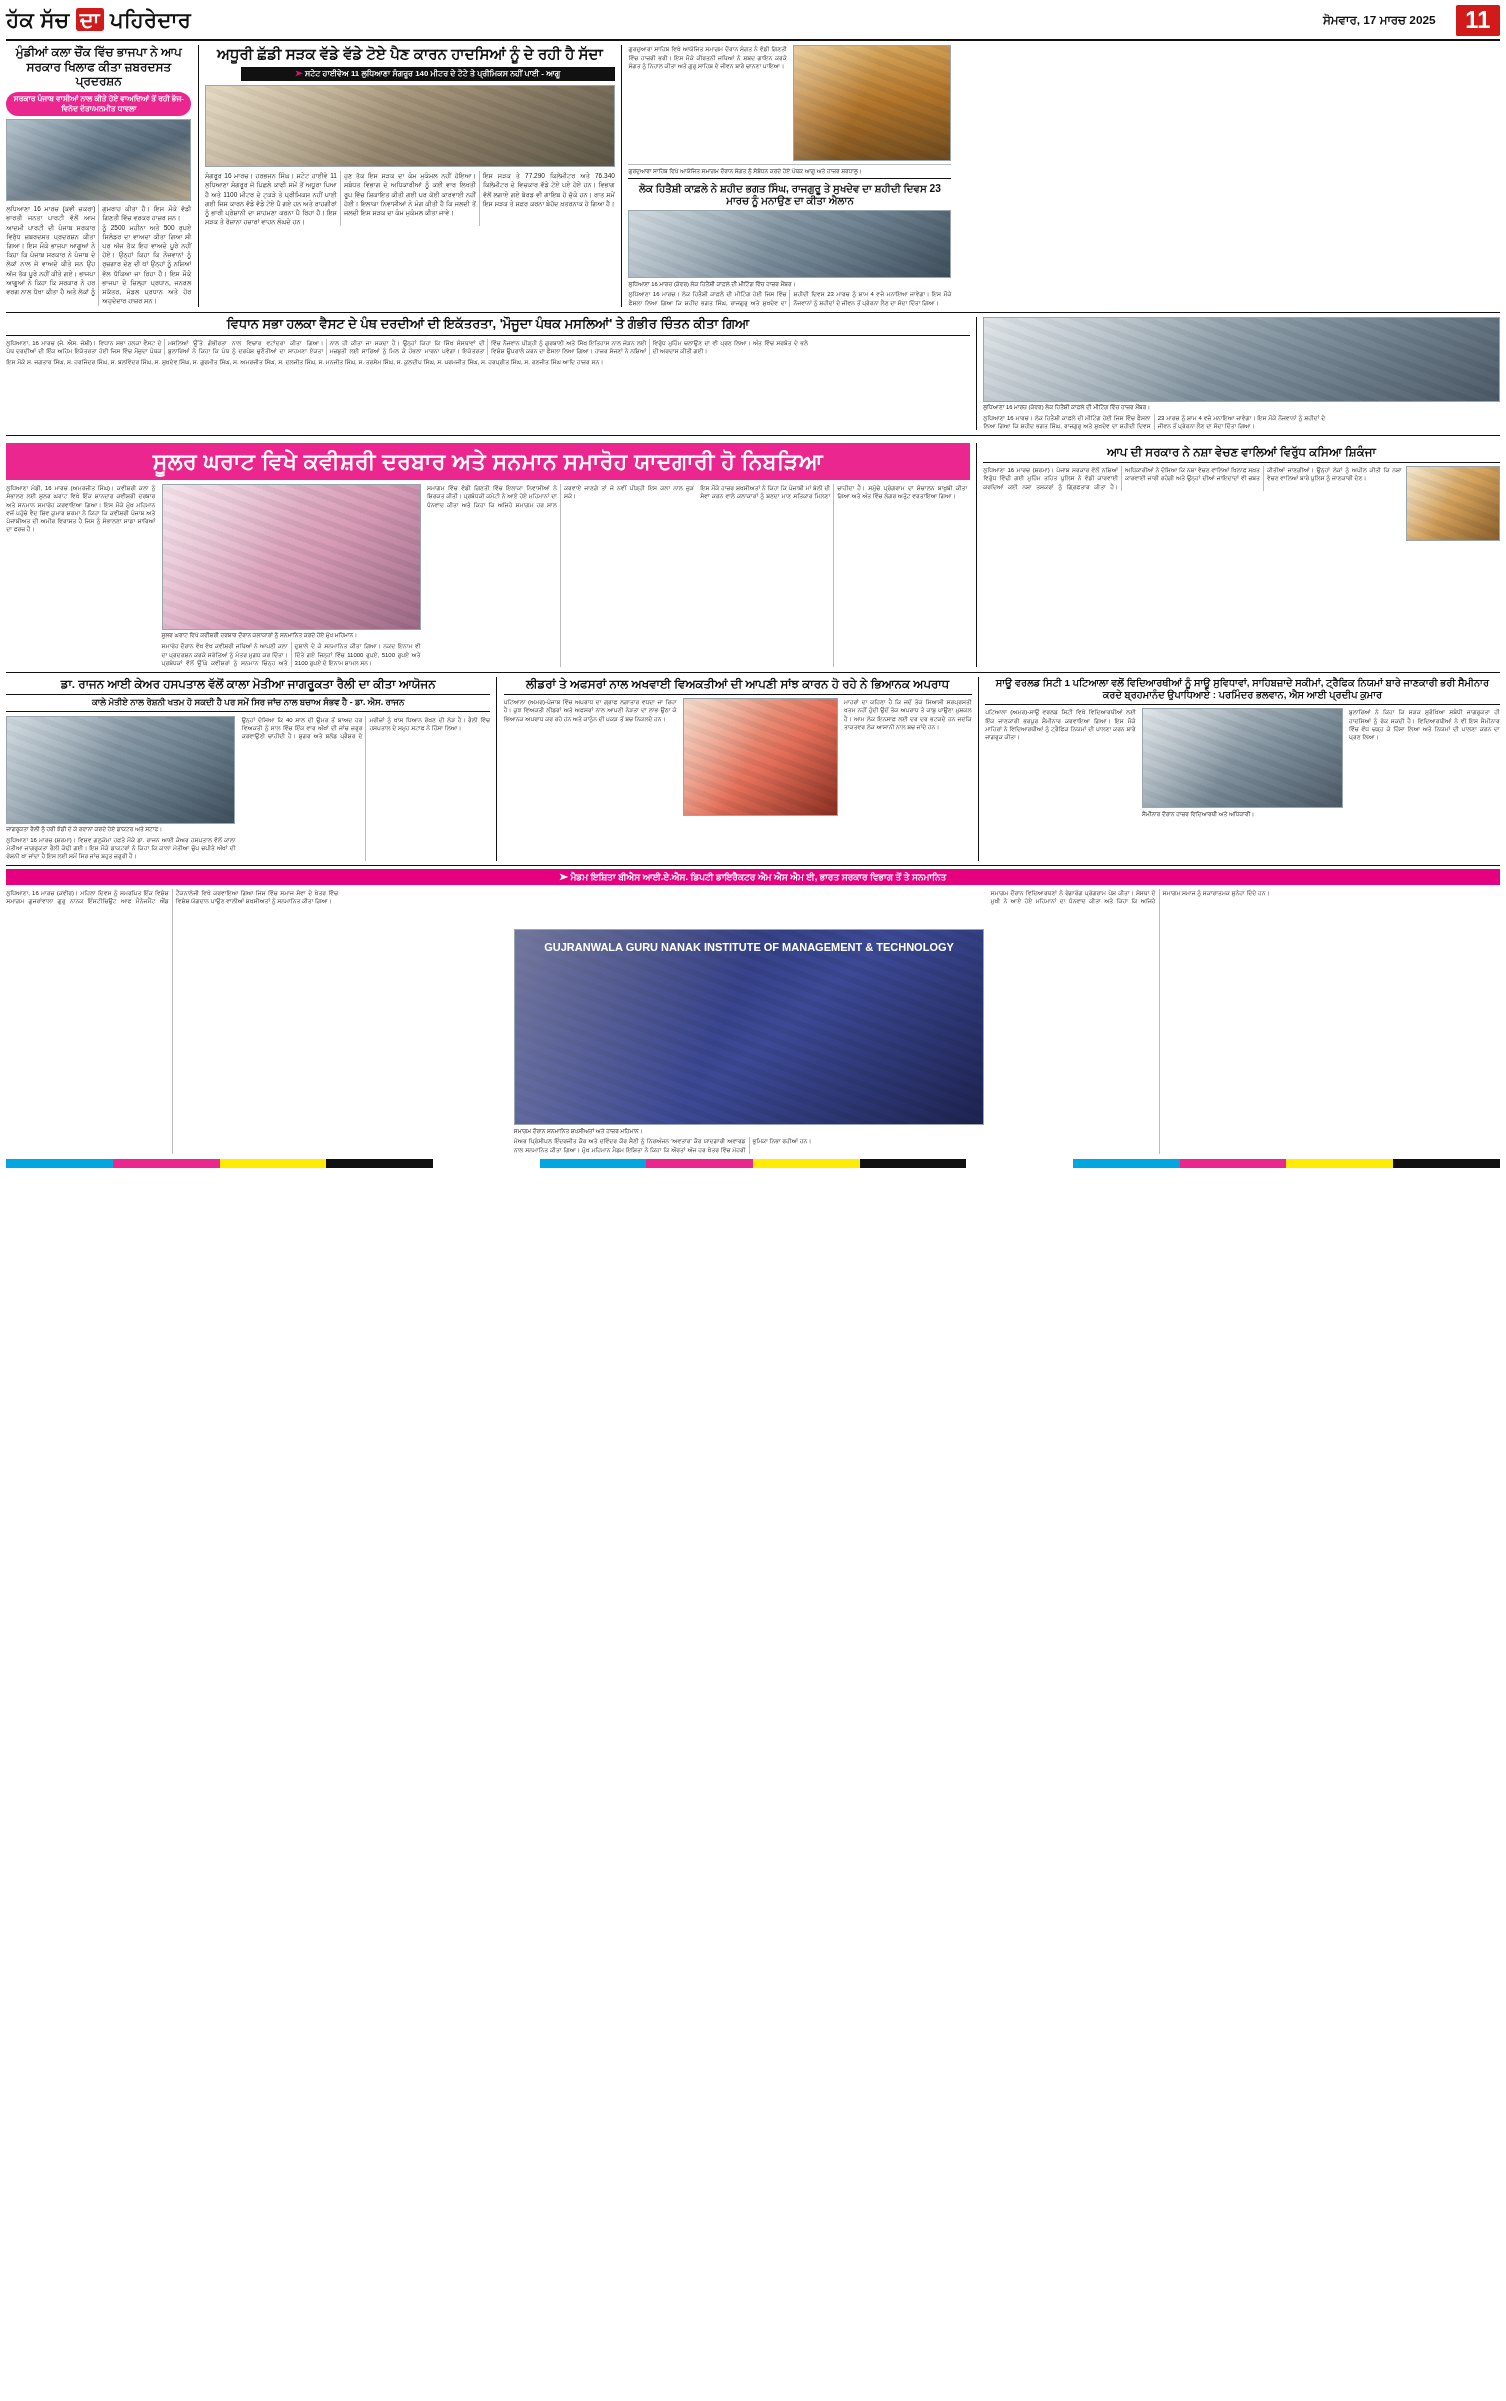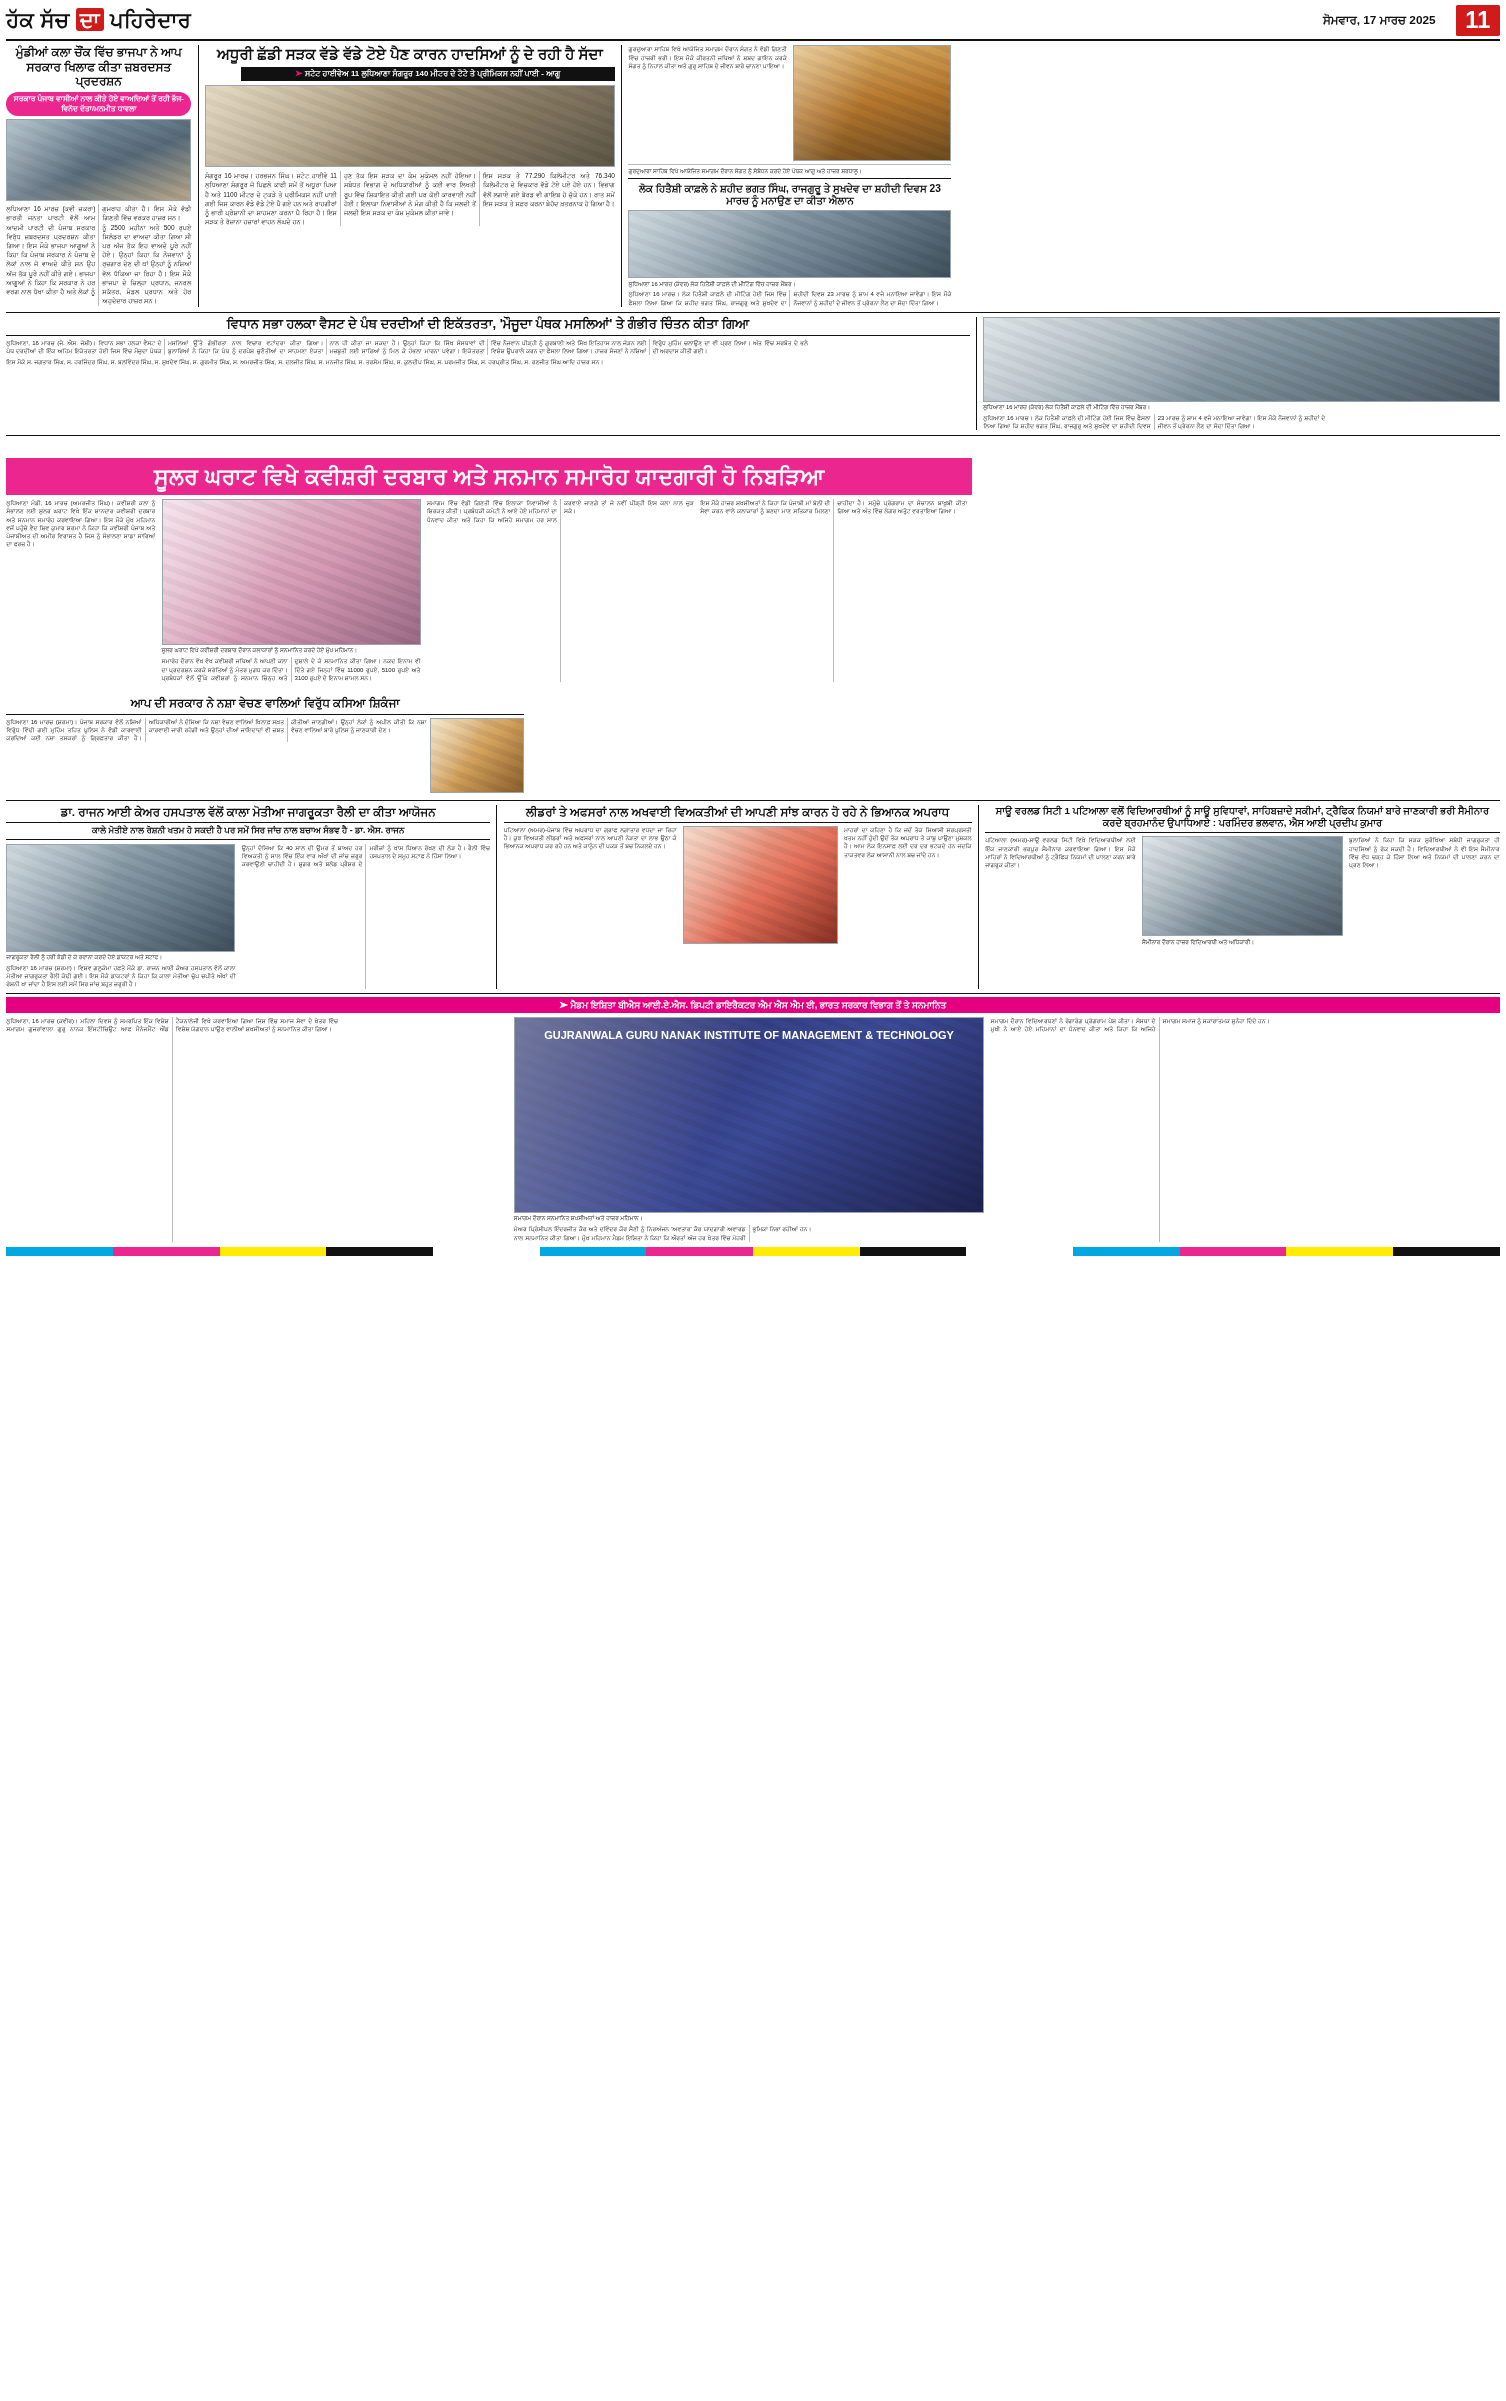--- a/index.html
+++ b/index.html
@@ -54,21 +54,21 @@
       linear-gradient(115deg, rgba(255,255,255,.35) 0%, rgba(255,255,255,0) 45%),
       repeating-linear-gradient(20deg, rgba(0,0,0,.06) 0 5.5px, rgba(0,0,0,0) 5.5px 11.8px);
   }
   .ph-a{ background:linear-gradient(160deg,#8fa6b5,#586b7a 55%,#b9a98c); }
   .ph-b{ background:linear-gradient(150deg,#d9c7a3,#8d7f68 60%,#5c5646); }
   .ph-c{ background:linear-gradient(170deg,#e0b46b,#b4762c 50%,#6d4a1f); }
   .ph-d{ background:linear-gradient(145deg,#b7c6cf,#6f8391 60%,#3f4f5c); }
   .ph-f{ background:linear-gradient(150deg,#cfd8dd,#7e909c 55%,#4b5a66); }
   .ph-g{ background:linear-gradient(135deg,#f0d9b0,#d3a15c 50%,#8a5f2c); }
   .ph-pink{ background:linear-gradient(140deg,#f2d7e2,#d79bb6 55%,#9c6a85); }
-  .ph-blue{ background:linear-gradient(140deg,#29306b,#3c4a96 55%,#1d2350); }
+  .ph-blue{ background:linear-gradient(140deg,#29306b,#3c4a96 55%,#1d2350);margin-top:40px; }
   .band-outline{
     border-top:0.8px solid #111; border-bottom:0.8px solid #111;
     text-align:center; font-weight:bold; font-size:8.6px; padding:2.4px 3.1px;
   }
   .bullet-dot{ color:#d6146e; }
   
   .cols2 { column-count:2; column-gap:7px; column-rule:0.8px solid #bbb; }
   .cols3 { column-count:3; column-gap:7px; column-rule:0.8px solid #bbb; }
   .cols6 { column-count:6; column-gap:6.3px; column-rule:0.8px solid #bbb; }
   
@@ -188,21 +188,21 @@
       <div class="photo ph-f" style="height:85px;"></div>
       <div class="cap" style="margin-top:2.4px;">ਲੁਧਿਆਣਾ 16 ਮਾਰਚ (ਕੰਵਰ) ਲੋਕ ਹਿਤੈਸ਼ੀ ਕਾਫ਼ਲੇ ਦੀ ਮੀਟਿੰਗ ਵਿੱਚ ਹਾਜ਼ਰ ਮੈਂਬਰ।</div>
       <div class="cols3" style="margin-top:2.4px;">
         <div class="body-text sm">ਲੁਧਿਆਣਾ 16 ਮਾਰਚ। ਲੋਕ ਹਿਤੈਸ਼ੀ ਕਾਫ਼ਲੇ ਦੀ ਮੀਟਿੰਗ ਹੋਈ ਜਿਸ ਵਿੱਚ ਫੈਸਲਾ ਲਿਆ ਗਿਆ ਕਿ ਸ਼ਹੀਦ ਭਗਤ ਸਿੰਘ, ਰਾਜਗੁਰੂ ਅਤੇ ਸੁਖਦੇਵ ਦਾ ਸ਼ਹੀਦੀ ਦਿਵਸ 23 ਮਾਰਚ ਨੂੰ ਸ਼ਾਮ 4 ਵਜੇ ਮਨਾਇਆ ਜਾਵੇਗਾ। ਇਸ ਮੌਕੇ ਨੌਜਵਾਨਾਂ ਨੂੰ ਸ਼ਹੀਦਾਂ ਦੇ ਜੀਵਨ ਤੋਂ ਪ੍ਰੇਰਨਾ ਲੈਣ ਦਾ ਸੱਦਾ ਦਿੱਤਾ ਗਿਆ।</div>
       </div>
     </div>
   </div>
 
   <div class="rule" style="border-top:1.6px solid #111;margin:4.7px 0 0 0;"></div>
 
-  <div class="row" style="margin-top:22px;flex-direction:column;">
+  <div class="row" style="margin-top:7px;">
     <div style="width:966px;">
       <div class="bigband">ਸੂਲਰ ਘਰਾਟ ਵਿਖੇ ਕਵੀਸ਼ਰੀ ਦਰਬਾਰ ਅਤੇ ਸਨਮਾਨ ਸਮਾਰੋਹ ਯਾਦਗਾਰੀ ਹੋ ਨਿਬੜਿਆ</div>
       <div class="row" style="margin-top:3.9px;">
         <div style="width:149px;">
           <div class="body-text sm">ਲੁਧਿਆਣਾ ਮੰਡੀ, 16 ਮਾਰਚ (ਅਮਰਜੀਤ ਸਿੰਘ)। ਕਵੀਸ਼ਰੀ ਕਲਾ ਨੂੰ ਸੰਭਾਲਣ ਲਈ ਸੂਲਰ ਘਰਾਟ ਵਿਖੇ ਇੱਕ ਸ਼ਾਨਦਾਰ ਕਵੀਸ਼ਰੀ ਦਰਬਾਰ ਅਤੇ ਸਨਮਾਨ ਸਮਾਰੋਹ ਕਰਵਾਇਆ ਗਿਆ। ਇਸ ਮੌਕੇ ਮੁੱਖ ਮਹਿਮਾਨ ਵਜੋਂ ਪਹੁੰਚੇ ਵੈਦ ਸ਼ਿਵ ਕੁਮਾਰ ਸ਼ਰਮਾ ਨੇ ਕਿਹਾ ਕਿ ਕਵੀਸ਼ਰੀ ਪੰਜਾਬ ਅਤੇ ਪੰਜਾਬੀਅਤ ਦੀ ਅਮੀਰ ਵਿਰਾਸਤ ਹੈ ਜਿਸ ਨੂੰ ਸੰਭਾਲਣਾ ਸਾਡਾ ਸਾਰਿਆਂ ਦਾ ਫਰਜ਼ ਹੈ।</div>
         </div>
         <div style="width:259px;">
           <div class="photo ph-pink" style="height:146px;"></div>
           <div class="cap" style="margin-top:2.4px;">ਸੂਲਰ ਘਰਾਟ ਵਿਖੇ ਕਵੀਸ਼ਰੀ ਦਰਬਾਰ ਦੌਰਾਨ ਕਲਾਕਾਰਾਂ ਨੂੰ ਸਨਮਾਨਿਤ ਕਰਦੇ ਹੋਏ ਮੁੱਖ ਮਹਿਮਾਨ।</div>
           <div class="cols2" style="margin-top:2.4px;">

